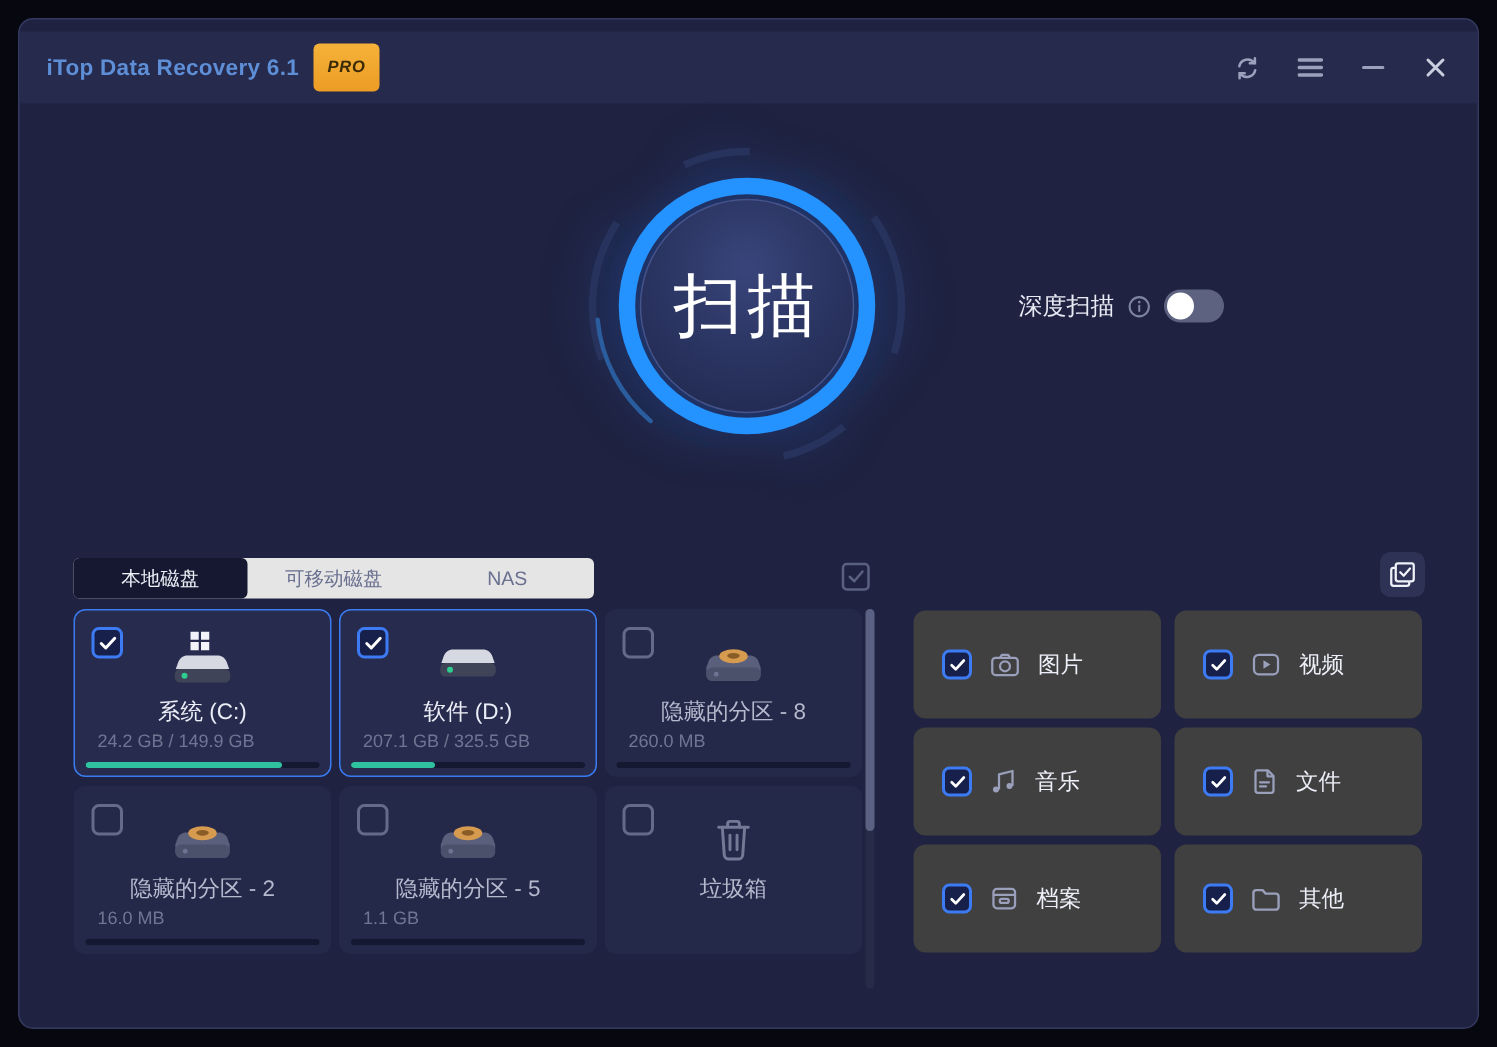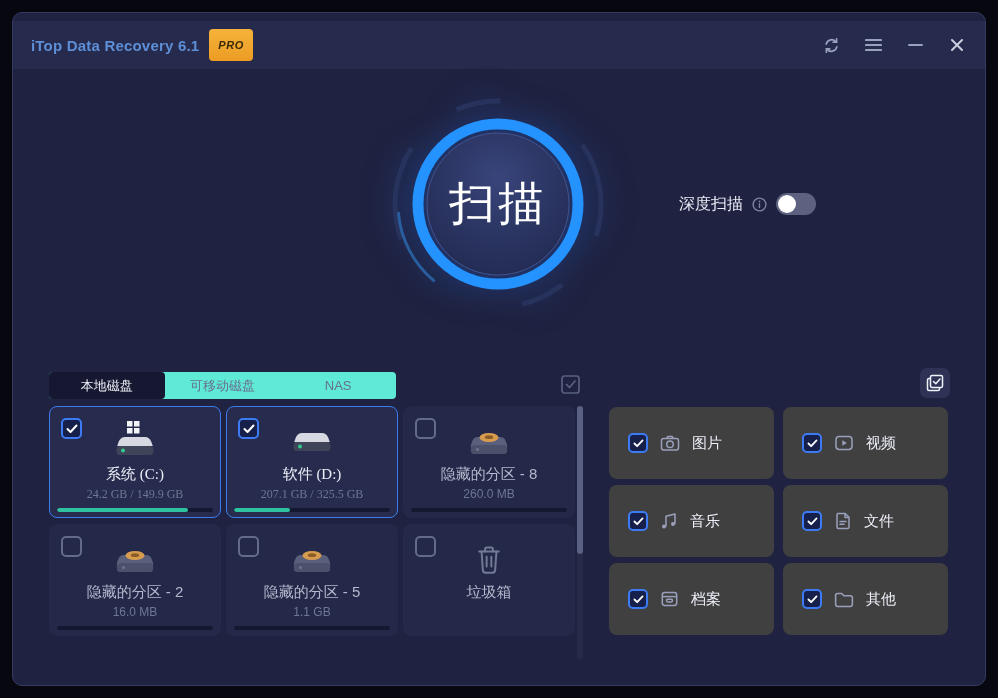--- a/index.html
+++ b/index.html
@@ -46,21 +46,21 @@
   .deepscan-label{color:#e8eaf4;font-size:16px;}
   .info-icon{color:#7d84a2;display:flex;}
   .toggle{
     width:40px;height:22px;border-radius:11px;background:#5d6280;
     position:relative;cursor:pointer;flex:0 0 auto;
   }
   .toggle .knob{position:absolute;left:2px;top:2px;width:18px;height:18px;border-radius:50%;background:#ffffff;}
   
   .tabstrip{
     position:absolute;left:36px;top:359px;width:347px;height:27px;
-    background:#5eead4;border-radius:4px;display:flex;
+    background:#e5e5e5;border-radius:4px;display:flex;
   }
   .tab{
     flex:1;display:flex;align-items:center;justify-content:center;
     font-size:13px;color:#697090;cursor:pointer;border-radius:4px;
   }
   .tab.active{background:#151830;color:#eef0f8;}
   .selectall-drives{position:absolute;left:547px;top:361px;color:#596080;cursor:pointer;}
   .selectall-types{
     position:absolute;left:907px;top:355px;width:30px;height:30px;border-radius:7px;
     background:#2e3355;display:flex;align-items:center;justify-content:center;
@@ -69,29 +69,29 @@
   
   .drive-grid{
     position:absolute;left:36px;top:393px;
     display:grid;grid-template-columns:repeat(3,172px);grid-auto-rows:112px;
     column-gap:5px;row-gap:6px;
   }
   .drive-card{
     background:#252949;border-radius:8px;position:relative;
     border:1px solid transparent;box-sizing:border-box;cursor:pointer;
   }
-  .drive-card.selected{border-color:#3b7bf0;background:#272c4e;font-family:Liberation Serif, serif;}
+  .drive-card.selected{border-color:#3b7bf0;background:#272c4e;}
   .drive-cb{position:absolute;left:11px;top:11px;}
   .drive-icon{position:absolute;left:0;right:0;top:12px;height:40px;
     display:flex;align-items:flex-end;justify-content:center;}
   .drive-name{position:absolute;left:0;right:0;top:58px;text-align:center;
     color:#eceef7;font-size:15px;}
   .drive-card.unsel .drive-name{color:#b4b9cd;}
-  .drive-size{position:absolute;left:0;right:0;top:80px;text-align:center;
-    color:#6f7693;font-size:12px;}
+  .drive-size{position:absolute;left:0;right:0;top:80px;text-align:left;
+    color:#6f7693;font-size:12px;padding-left:15px;}
   .ptrack{position:absolute;left:7px;right:7px;bottom:5px;height:4px;border-radius:2px;background:#151831;overflow:hidden;}
   .pfill{height:100%;border-radius:2px;background:#2fc2a0;width:0%;}
   
   .cb{width:21px;height:21px;border-radius:5px;box-sizing:border-box;
     border:2px solid #646b8a;display:flex;align-items:center;justify-content:center;
     color:transparent;cursor:pointer;background:transparent;}
   .cb.checked{border-color:#3d7bf5;background:#16204a;color:#ffffff;}
   .cb svg{display:block;}
   
   .v-scroll{position:absolute;left:564px;top:393px;width:6px;height:253px;border-radius:3px;background:#272b47;}

